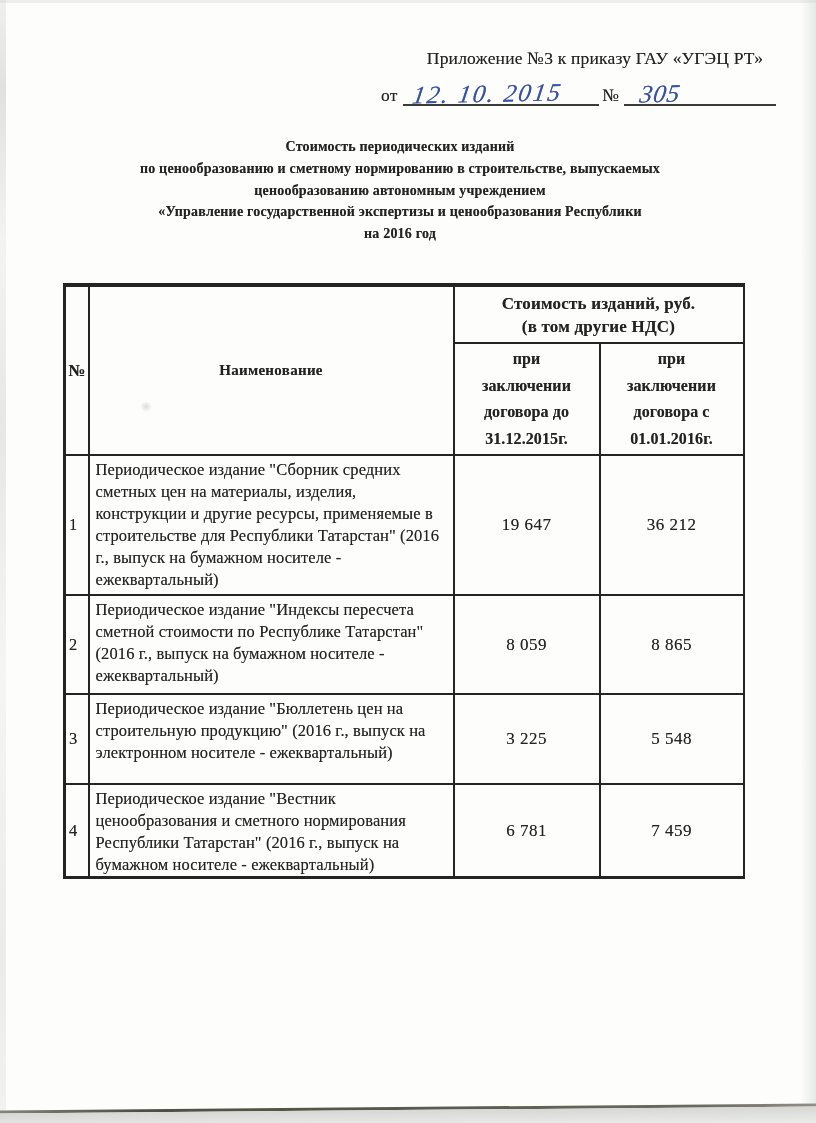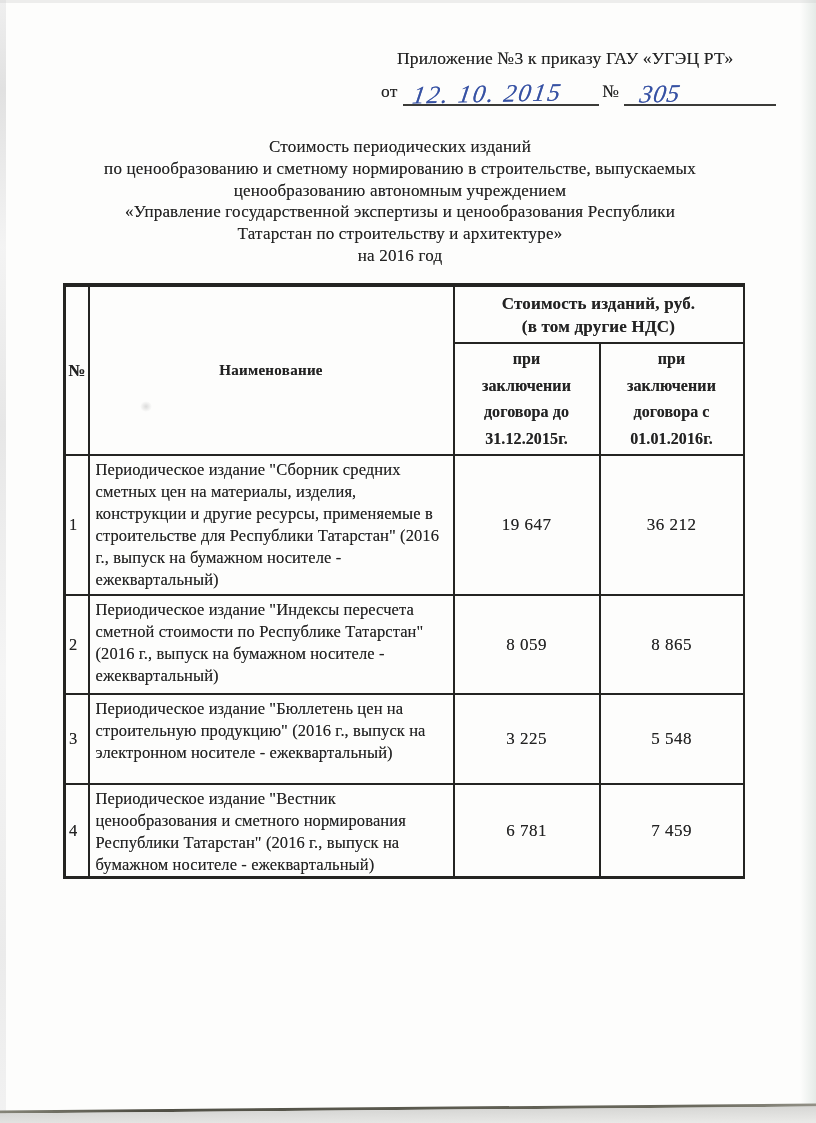--- a/index.html
+++ b/index.html
@@ -42,43 +42,43 @@
     background: linear-gradient(to bottom,#d7d7d5,#e9e9e7 40%,#f0f0ee);
   }
   .smudge {
     position: absolute; left: 140px; top: 401px; width: 12px; height: 11px;
     background: radial-gradient(ellipse at center, rgba(140,140,140,.30), rgba(140,140,140,0) 70%);
     border-radius: 50%;
   }
 
   
   .appendix-header { position: absolute; left: 381px; top: 48px; width: 412px; font-size: 17.5px; letter-spacing: .2px; }
-  .appendix-line1 { margin-left: 16px; white-space: nowrap; }
-  .appendix-line2 { display: flex; align-items: center; margin-top: 7px; }
+  .appendix-line1 { margin-left: 16px; white-space: nowrap; text-align: center; }
+  .appendix-line2 { display: flex; align-items: flex-end; margin-top: 7px; }
   .from-label { flex: 0 0 auto; }
   .num-label { flex: 0 0 auto; margin-left: 4px; }
   .blank {
     display: inline-block; border-bottom: 2px solid #3b3b38;
     position: relative; height: 30px; margin-left: 5px;
   }
   .blank-date { width: 196px; }
   .blank-number { width: 152px; }
   .handwriting {
     position: absolute; bottom: -4px; left: 10px;
     font-style: italic; font-size: 25px; letter-spacing: 2px;
     transform: skewX(-10deg) rotate(-1.2deg);
     white-space: nowrap;
     text-shadow: 0 0 0.6px rgba(55,82,164,.7);
   }
   .blank-number .handwriting { left: 16px; letter-spacing: 1px; }
 
   
   .title-block {
     position: absolute; left: 0; top: 136px; width: 800px;
-    text-align: center; font-weight: normal; font-size: 17px;
+    text-align: center; font-weight: bold; font-size: 14px;
     line-height: 21.8px; letter-spacing: .2px;
   }
 
   
   table.pricing {
     position: absolute; left: 63px; top: 283px;
     width: 679px; table-layout: fixed; border-collapse: collapse;
     font-size: 16.5px;
   }
   table.pricing, table.pricing th, table.pricing td { border: 2px solid #242422; }
@@ -119,21 +119,20 @@
         <span class="handwriting" style="color: rgb(55, 82, 164);">305</span>
       </span>
     </div>
   </div>
 
   <div class="title-block">
     <div>Стоимость периодических изданий</div>
     <div>по ценообразованию и сметному нормированию в строительстве, выпускаемых</div>
     <div>ценообразованию автономным учреждением</div>
     <div>«Управление государственной экспертизы и ценообразования Республики</div>
-    <div>Татарстан по строительству и архитектуре»</div>
     <div>на 2016 год</div>
   </div>
 
   <table class="pricing">
     <colgroup>
       <col style="width:24px">
       <col style="width:365px">
       <col style="width:146px">
       <col style="width:144px">
     </colgroup>

